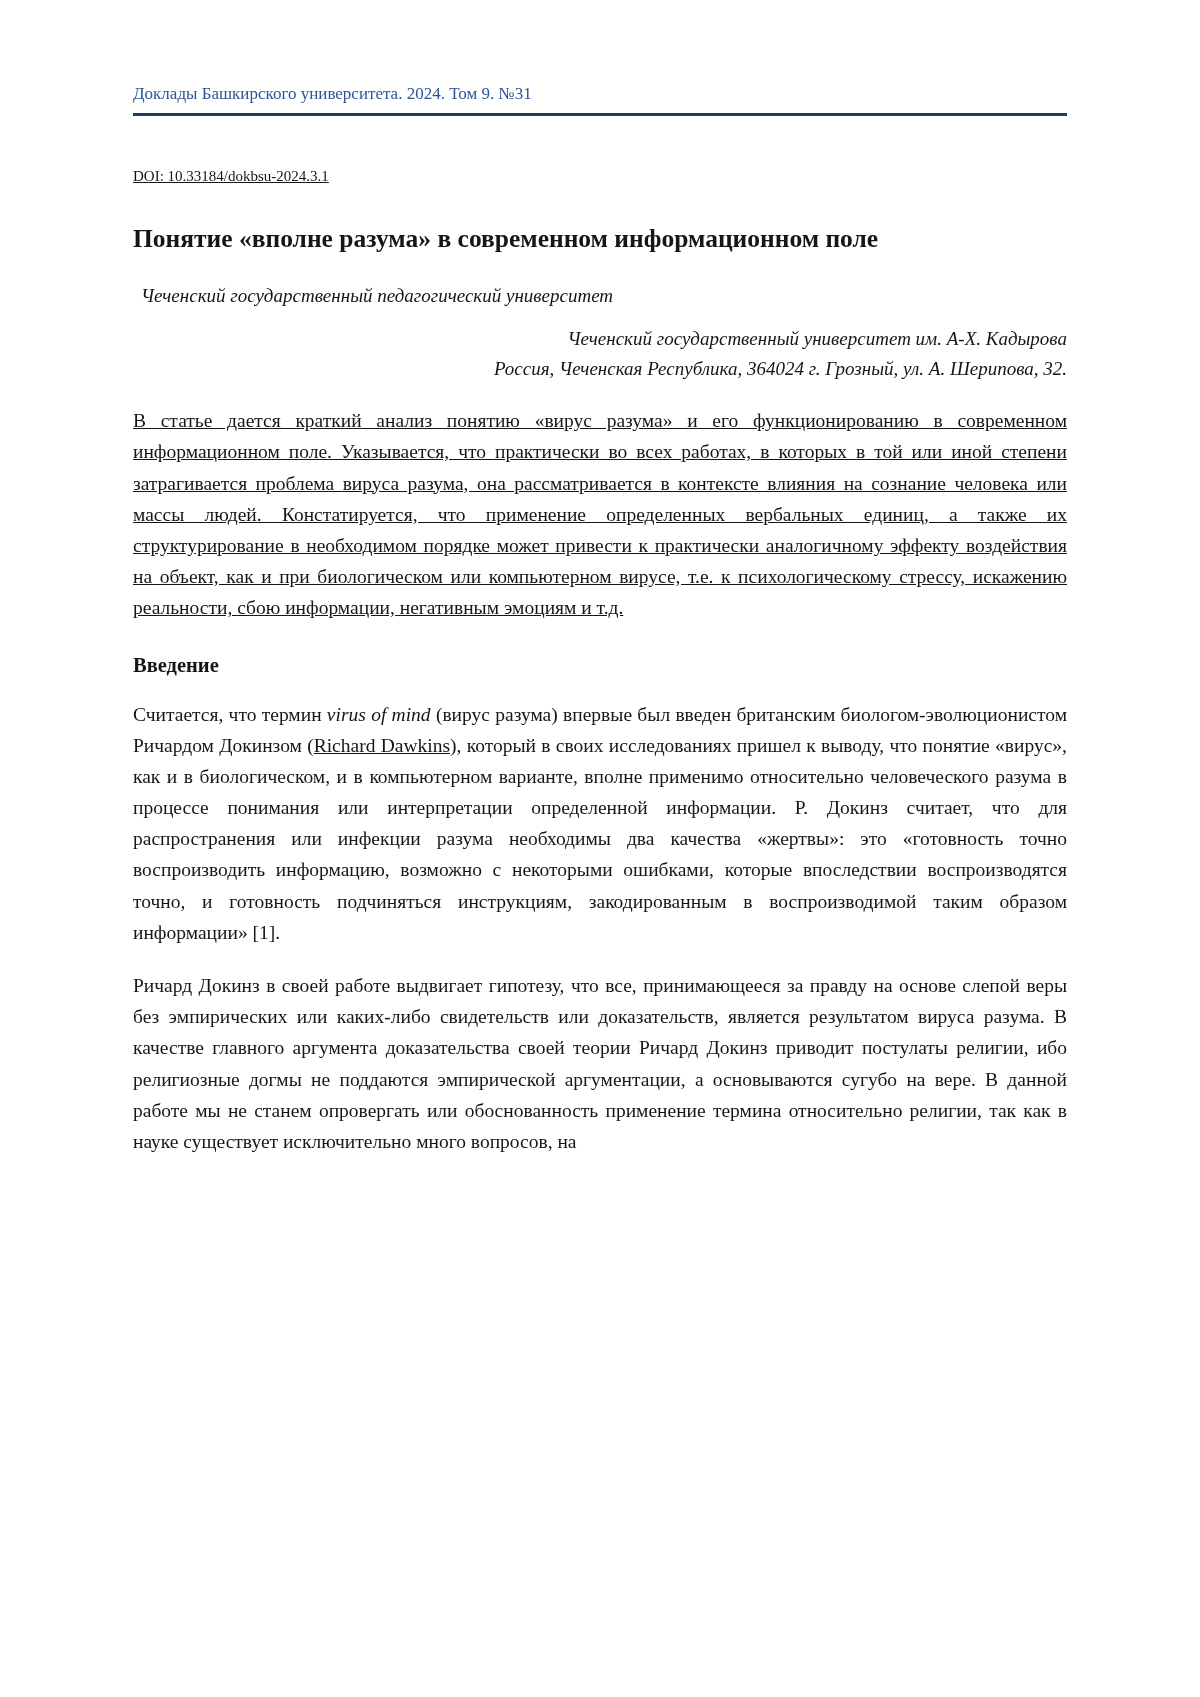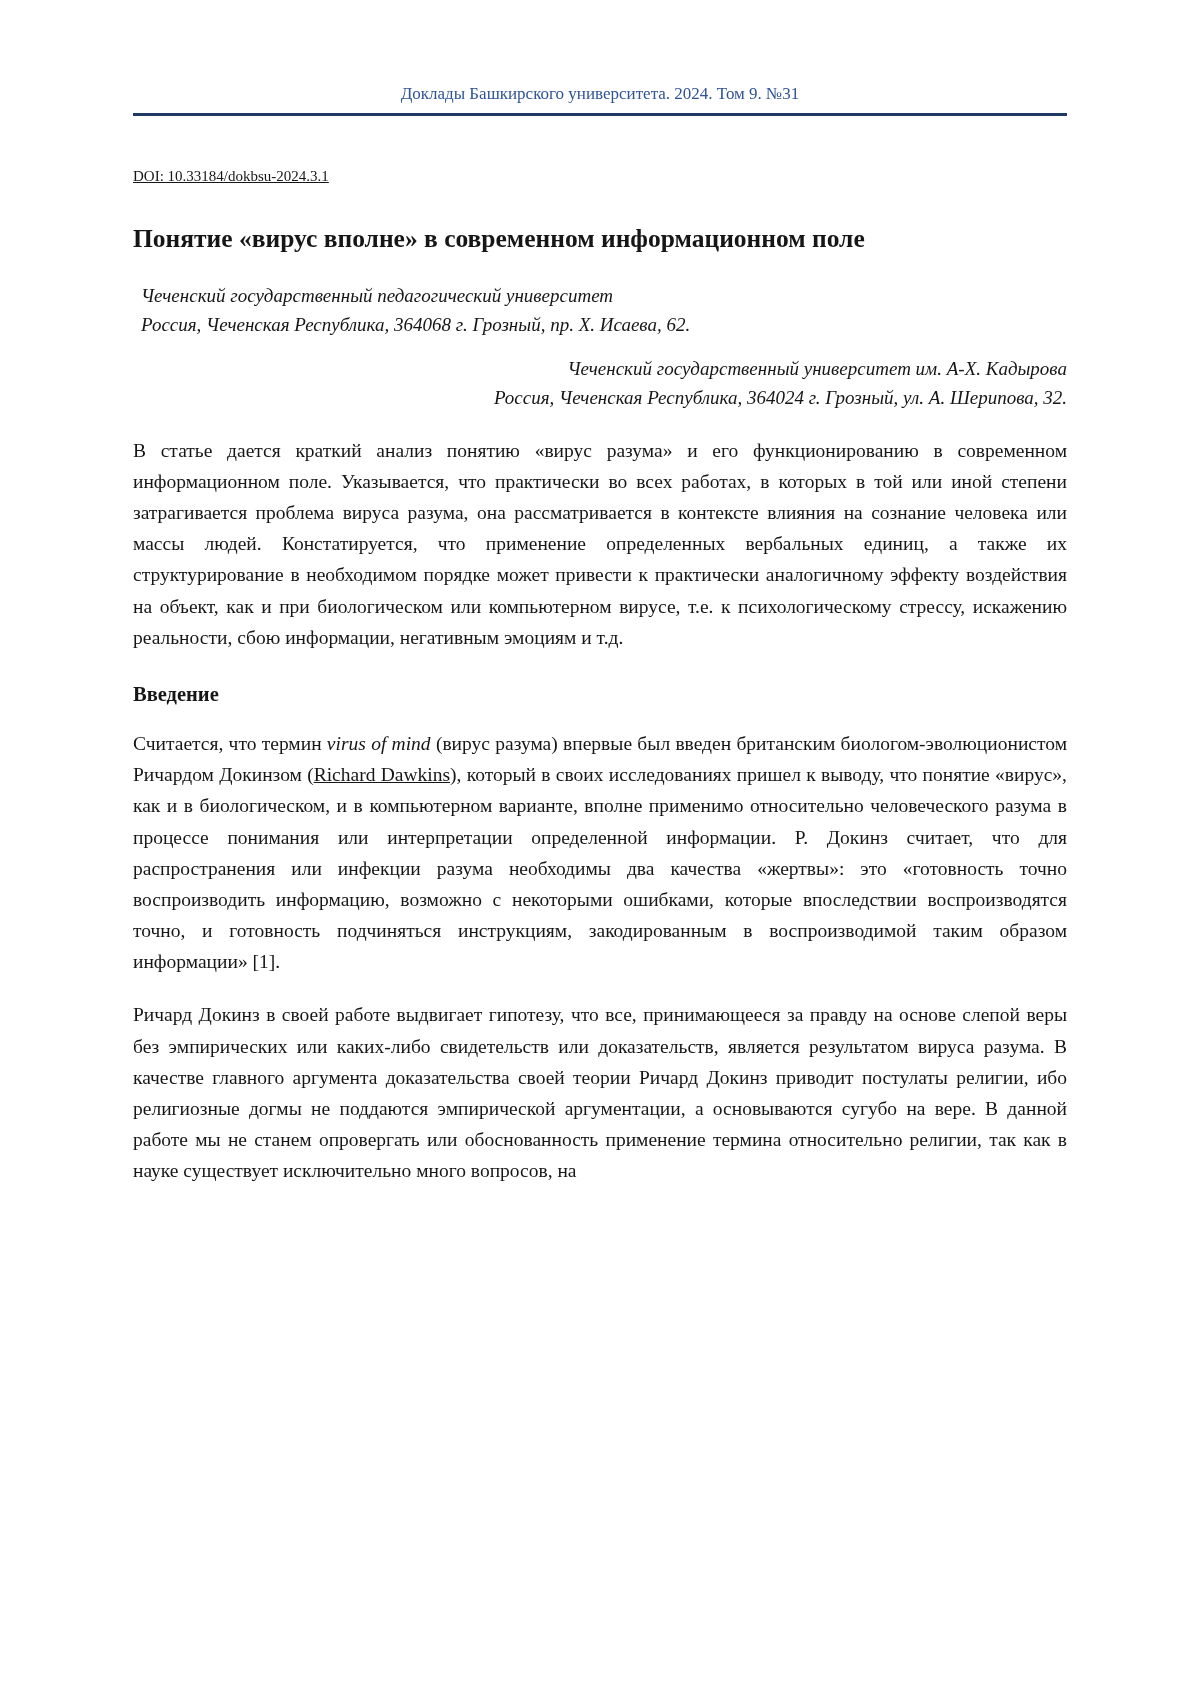--- a/index.html
+++ b/index.html
@@ -15,21 +15,21 @@
     margin: 0 auto;
     padding: 84px 133px 0 133px;
     background: #ffffff;
     font-family: "Liberation Serif", "DejaVu Serif", serif;
     color: var(--body-text);
     overflow: hidden;
     position: relative;
   }
   .page-header {
     display: flex;
-    justify-content: center;
+    justify-content: flex-start;
     align-items: baseline;
     font-size: 17px;
     color: var(--header-blue);
   }
   .header-rule {
     height: 3px;
     background: var(--rule-navy);
     margin-top: 9px;
   }
   .doi {
@@ -59,21 +59,21 @@
     margin: 22px 0 0 8px;
     font-size: 19px;
     font-style: italic;
   }
   .body-text {
     font-size: 19.5px;
     line-height: 1.6;
     text-align: justify;
     hyphens: auto;
   }
-  .abstract { margin: 22px 0 0 0; }
+  .abstract { margin: 22px 0 0 0; text-decoration: underline; }
   .keywords { margin: 14px 0 0 0; }
   .keywords .kw-label { font-weight: bold; }
   .section-heading {
     margin: 30px 0 0 0;
     font-size: 20.5px;
     font-weight: bold;
   }
   .para { margin: 22px 0 0 0; }
   .it { font-style: italic; }
   .link-underline {
@@ -88,26 +88,25 @@
 <div class="page">
 
   <div class="page-header">
     <span>Доклады Башкирского университета. 2024. Том 9. №3</span>
     <span>1</span>
   </div>
   <div class="header-rule"></div>
 
   <p class="doi">DOI: 10.33184/dokbsu-2024.3.1</p>
 
-  <h1 class="title">Понятие «вирус вполне» в современном информационном поле</h1>
+  <h1 class="title">Понятие «вполне разума» в современном информационном поле</h1>
 
 
   <p class="affiliation">
     <span>Чеченский государственный педагогический университет</span><br>
-    <span>Россия, Чеченская Республика, 364068 г. Грозный, пр. Х. Исаева, 62.</span>
   </p>
 
   <p class="affiliation">
     <span>Чеченский государственный университет им. А-Х. Кадырова</span><br>
     <span>Россия, Чеченская Республика, 364024 г. Грозный, ул. А. Шерипова, 32.</span>
   </p>
 
 
   <p class="body-text abstract">В статье дается краткий анализ понятию «вирус разума» и его функционированию в современном информационном поле. Указывается, что практически во всех работах, в которых в той или иной степени затрагивается проблема вируса разума, она рассматривается в контексте влияния на сознание человека или массы людей. Констатируется, что применение определенных вербальных единиц, а также их структурирование в необходимом порядке может привести к практически аналогичному эффекту воздействия на объект, как и при биологическом или компьютерном вирусе, т.е. к психологическому стрессу, искажению реальности, сбою информации, негативным эмоциям и т.д.</p>
 

